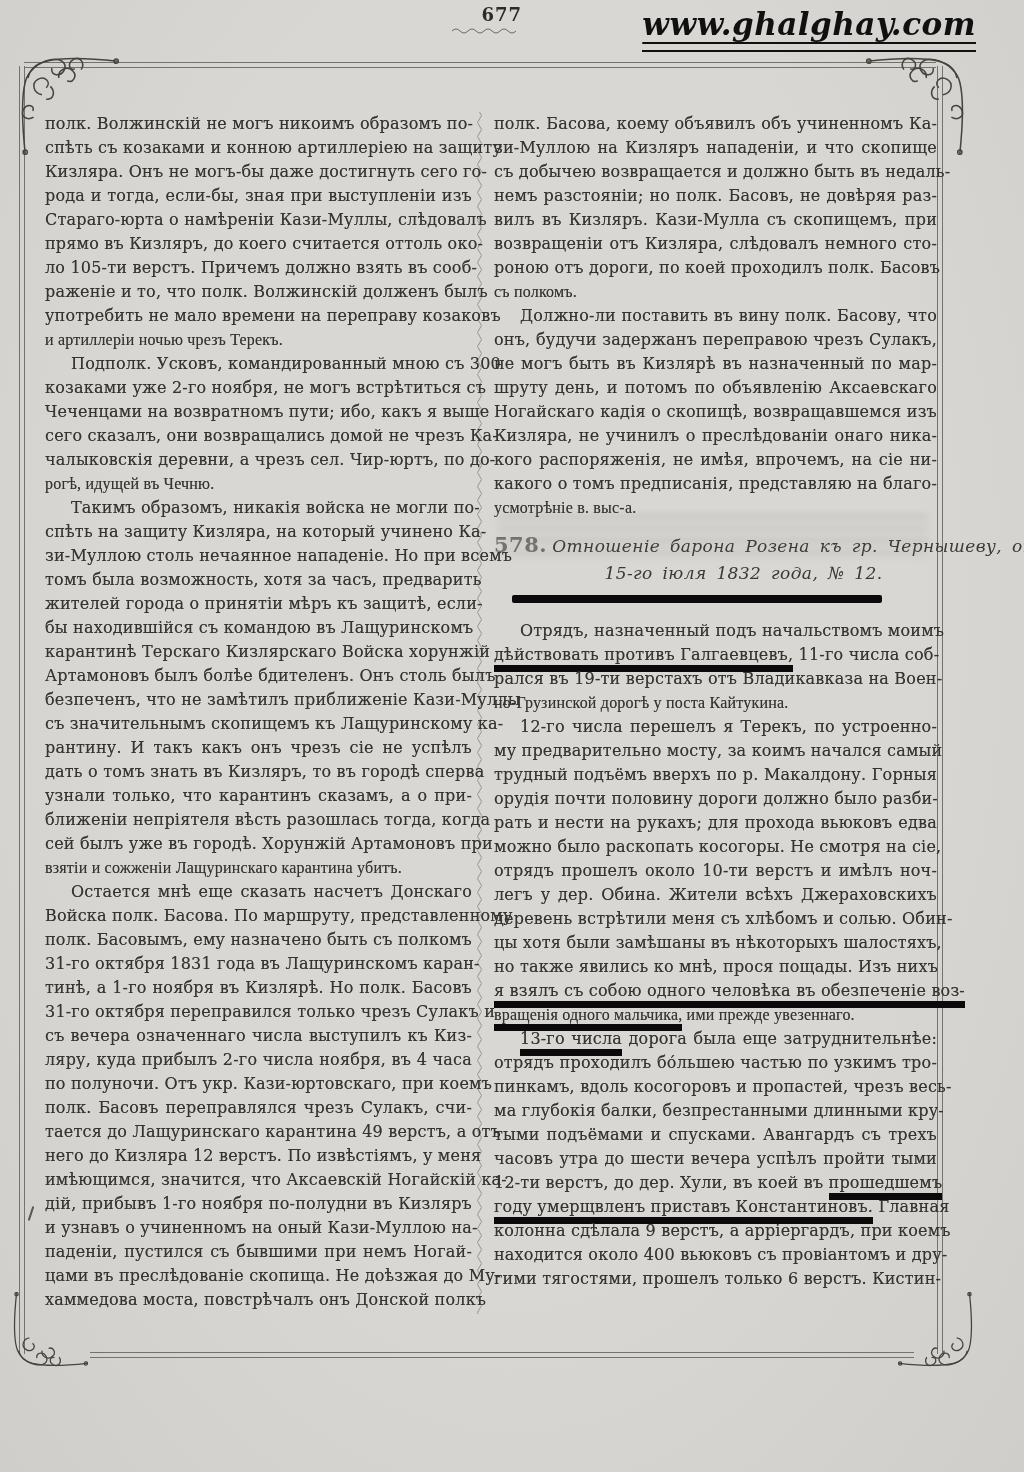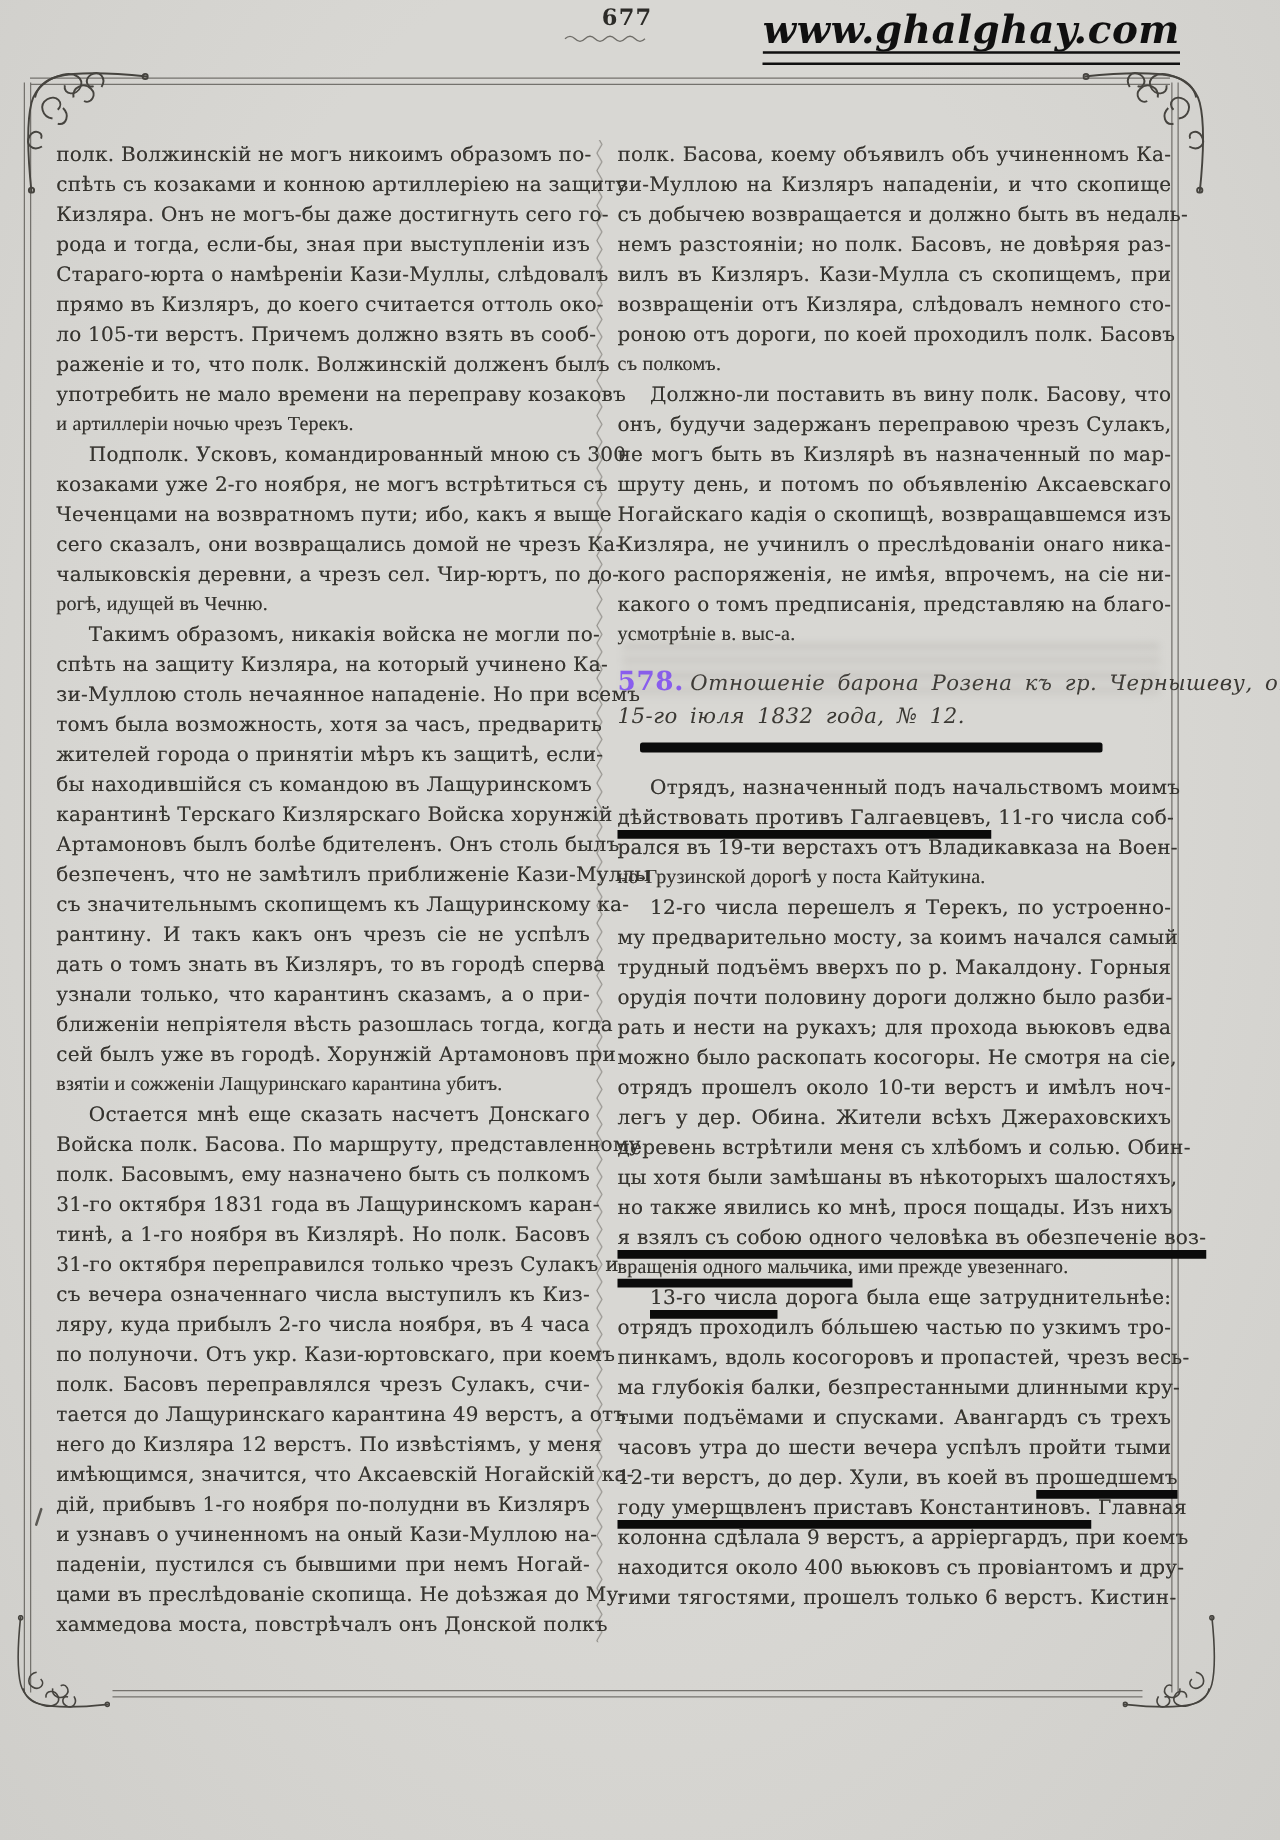--- a/index.html
+++ b/index.html
@@ -9,21 +9,21 @@
     font-family:"DejaVu Serif","Liberation Serif",serif;
     color:#36342f;
   }
   
   .page-number{
     position:absolute;left:452px;top:4px;width:70px;text-align:right;
     font-size:18px;font-weight:bold;letter-spacing:1px;color:#2c2b28;
   }
   .pn-wave{position:absolute;left:450px;top:27px;}
   .watermark{
-    position:absolute;right:80px;top:6px;
+    position:absolute;right:48px;top:6px;
     font-size:31px;font-style:italic;font-weight:bold;letter-spacing:.5px;
     color:#101010;
     text-decoration:underline;text-decoration-thickness:2px;text-underline-offset:7px;
     border-bottom:2px solid #101010;padding-bottom:8px;
   }
   
   .rule-h{position:absolute;height:4px;border-top:1px solid #74726d;border-bottom:1px solid #74726d;}
   .rule-top{left:24px;top:62px;width:912px;}
   .rule-bottom{left:90px;top:1352px;width:824px;}
   .rule-v{position:absolute;width:4px;border-left:1px solid #74726d;border-right:1px solid #74726d;}
@@ -40,23 +40,23 @@
   .col{position:absolute;top:112px;font-size:16px;line-height:24px;}
   #col-left{left:45px;width:427px;}
   #col-right{left:494px;width:443px;}
   .tl{height:24px;text-align:justify;text-align-last:justify;letter-spacing:.2px;
       text-shadow:0 0 .5px rgba(48,46,42,.55);white-space:nowrap;}
   .tl.last{text-align-last:left;font-family:Liberation Serif, serif;}
   .tl.ind{text-indent:26px;}
   .redact{border-bottom:7px solid #0b0b0b;padding-bottom:1px;}
   
   .entry-heading{margin-top:12px;line-height:26px;white-space:nowrap;}
-  .hnum{font-size:21px;font-weight:bold;letter-spacing:.5px;color:#8b5cf6;}
+  .hnum{font-size:21px;font-weight:bold;letter-spacing:.5px;color:#737373;}
   .hital{font-style:italic;font-size:17px;letter-spacing:.4px;word-spacing:4px;color:#3a3833;}
-  .hline2{line-height:26px;}
+  .hline2{margin-left:56px;line-height:26px;text-align:center;}
   .heading-bar{height:8px;background:#0b0b0b;width:370px;margin:8px 0 0 18px;border-radius:2px;}
   .spacer16{height:16px;}
   
   .ghost{position:absolute;left:4px;top:402px;width:430px;height:46px;border-radius:4px;opacity:.5;
     background:repeating-linear-gradient(180deg,
       rgba(118,114,108,.30) 0 5px, rgba(118,114,108,.05) 5px 12px,
       rgba(118,114,108,.24) 12px 17px, rgba(118,114,108,.04) 17px 24px);
     filter:blur(3px);}
   .stray-mark{position:absolute;left:30px;top:1206px;width:2px;height:15px;background:#5a5853;
     transform:rotate(18deg);border-radius:1px;}

